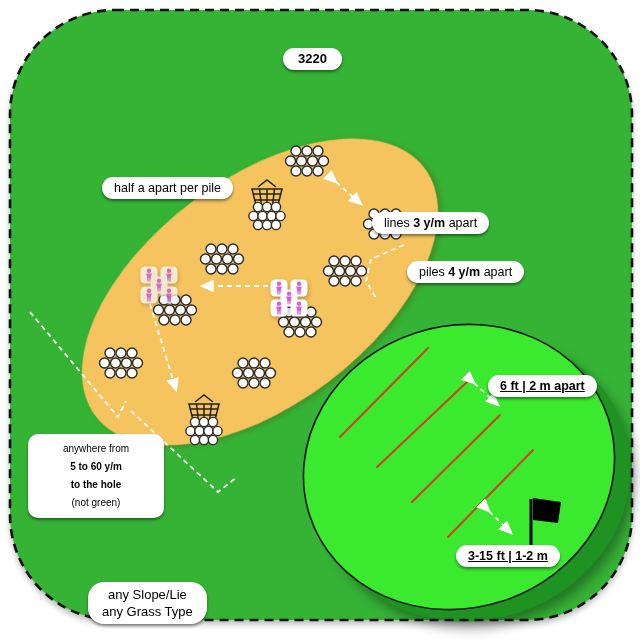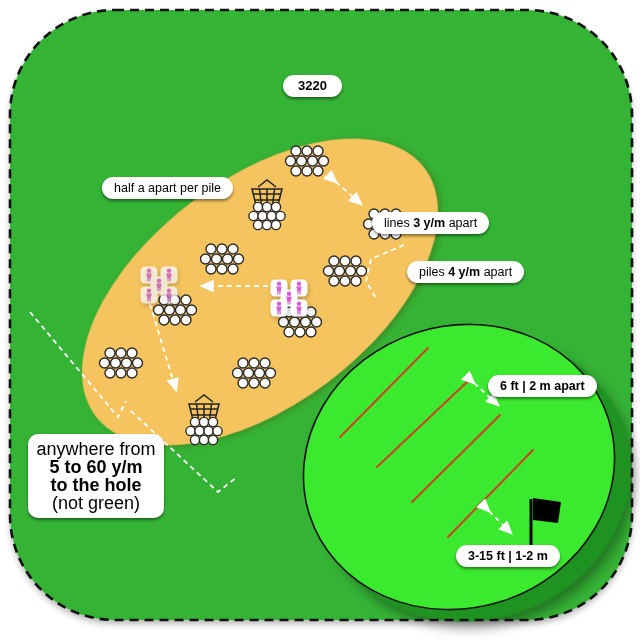--- a/index.html
+++ b/index.html
@@ -3,23 +3,23 @@
 <meta charset="utf-8">
 <style>
   html,body{margin:0;padding:0;background:#fff;}
   .canvas{position:relative;width:640px;height:640px;background:#fff;overflow:hidden;
           font-family:"Liberation Sans",sans-serif;}
   svg{position:absolute;left:0;top:0;}
   .pill{position:absolute;background:#fff;border-radius:14px;padding:3px 12px;
         font-size:12.5px;color:#000;box-shadow:0 2px 3px rgba(0,0,0,.45);
         white-space:nowrap;text-align:center;line-height:16px;}
   .pill b{font-weight:700;}
-  .badge{font-weight:700;padding:3px 15px;font-size:13px;margin-top:27px;}
-  .semibold{font-weight:600;}
-  .note{border-radius:10px;padding:6px 6px;width:124px;white-space:normal;line-height:18px;font-size:18px;}
+  .badge{font-weight:700;padding:3px 15px;font-size:13px;}
+  .semibold{font-weight:600;text-decoration:underline;}
+  .note{border-radius:10px;padding:6px 6px;width:124px;white-space:normal;line-height:18px;font-size:10px;}
   .note span{display:block;}
   .note .b{font-weight:700;}
   .cond{border-radius:16px;padding:4px 14px;line-height:17px;font-size:13px;}
   .cond span{display:block;}
 </style>
 </head>
 <body>
 
 <div class="canvas">
 
@@ -159,14 +159,18 @@
 
 <div class="pill semibold" style="left:456px;top:545px;">3-15 ft | 1-2 m</div>
 
 <div class="pill note" style="left:28px;top:434px;">
   <span>anywhere from</span>
   <span class="b">5 to 60 y/m</span>
   <span class="b">to the hole</span>
   <span>(not green)</span>
 </div>
 
+<div class="pill cond" style="left:88px;top:582px;">
+  <span>any Slope/Lie</span>
+  <span>any Grass Type</span>
+</div>
 
 </div>
 
 </body></html>

